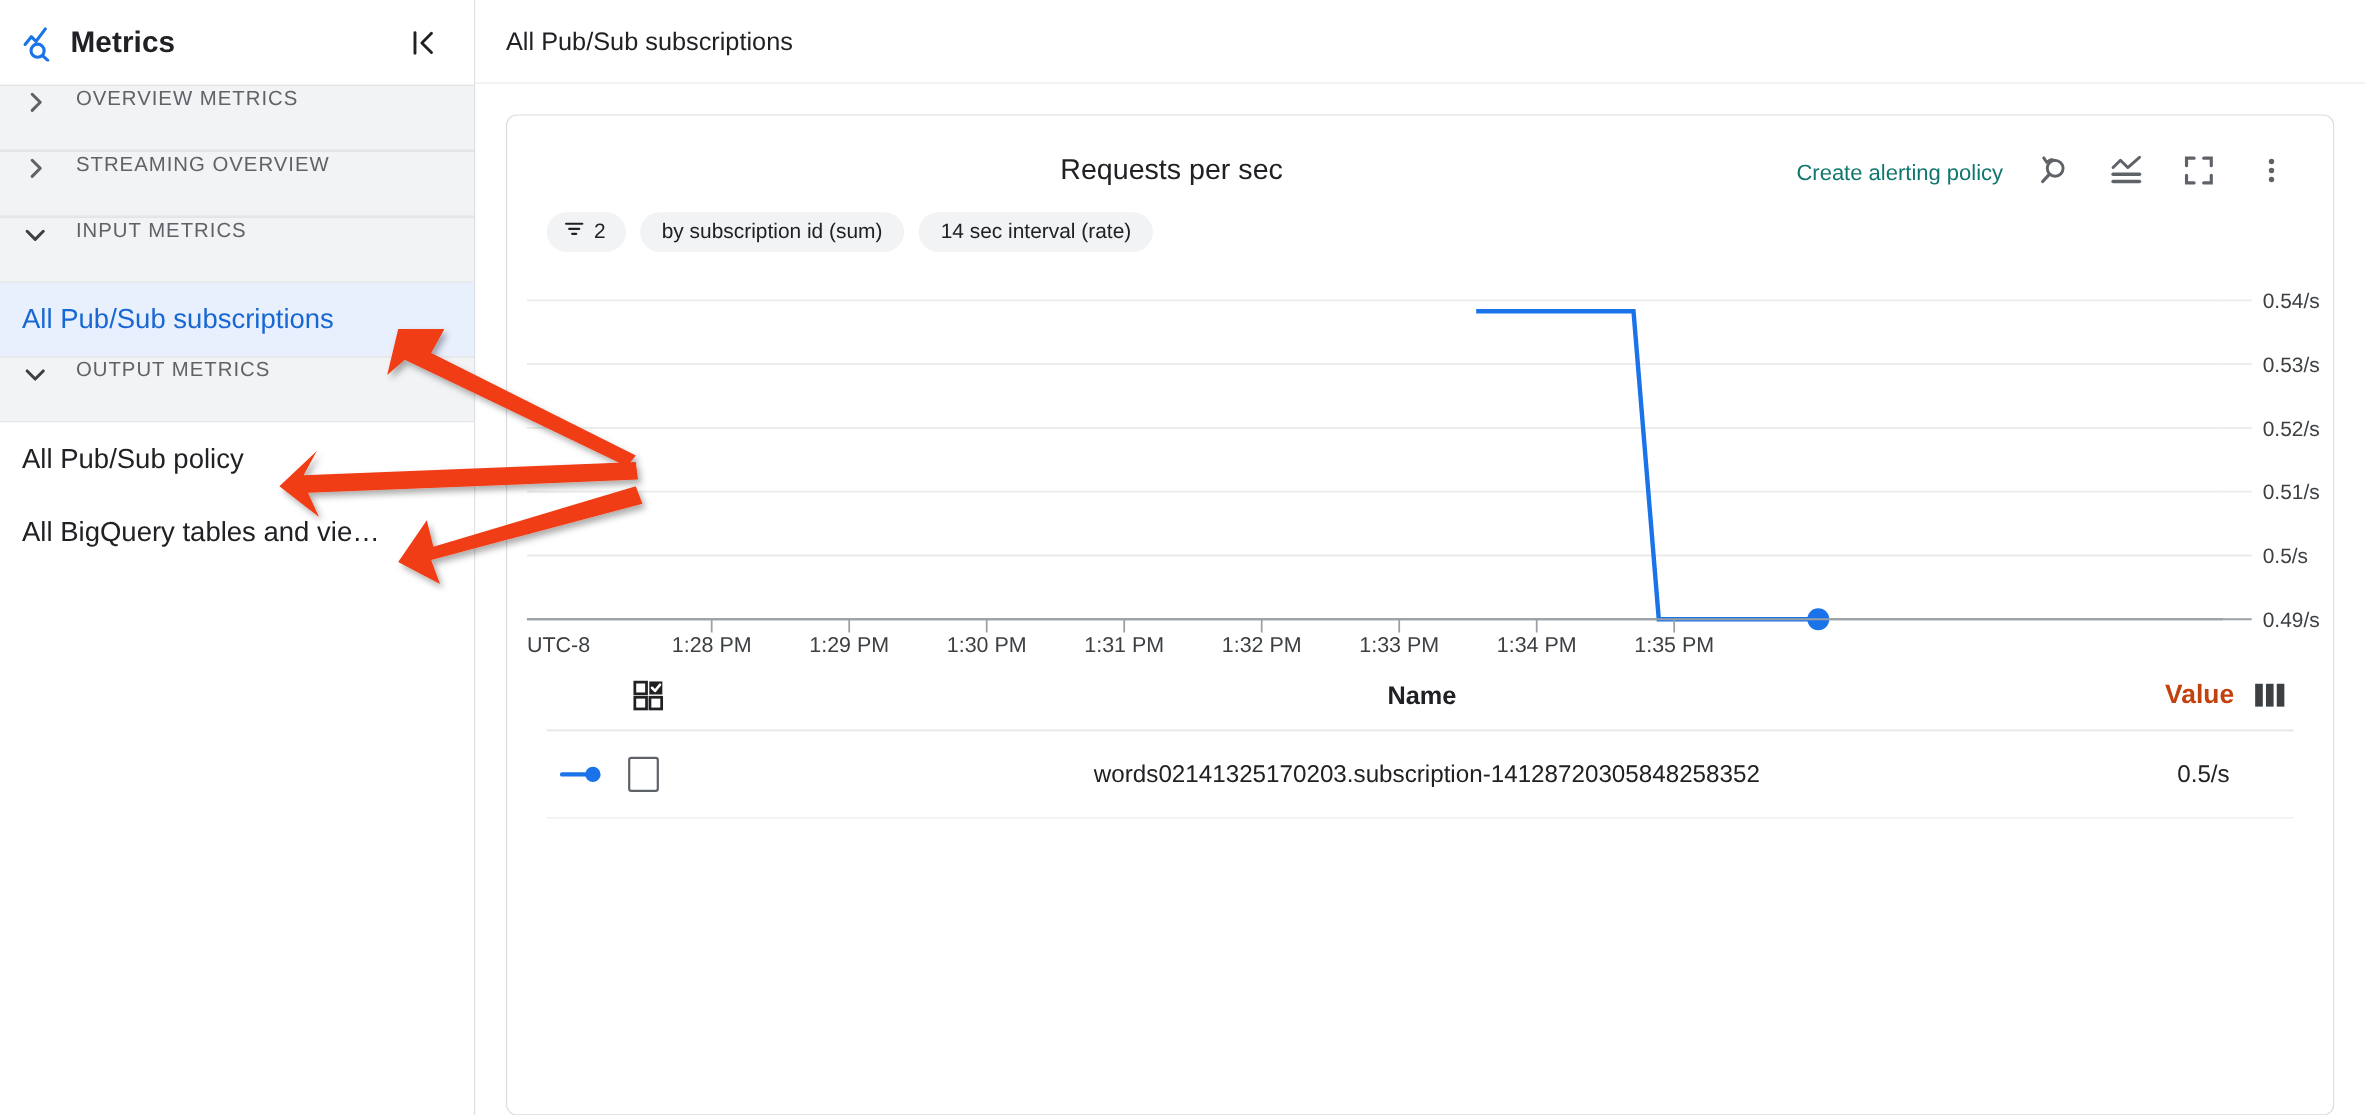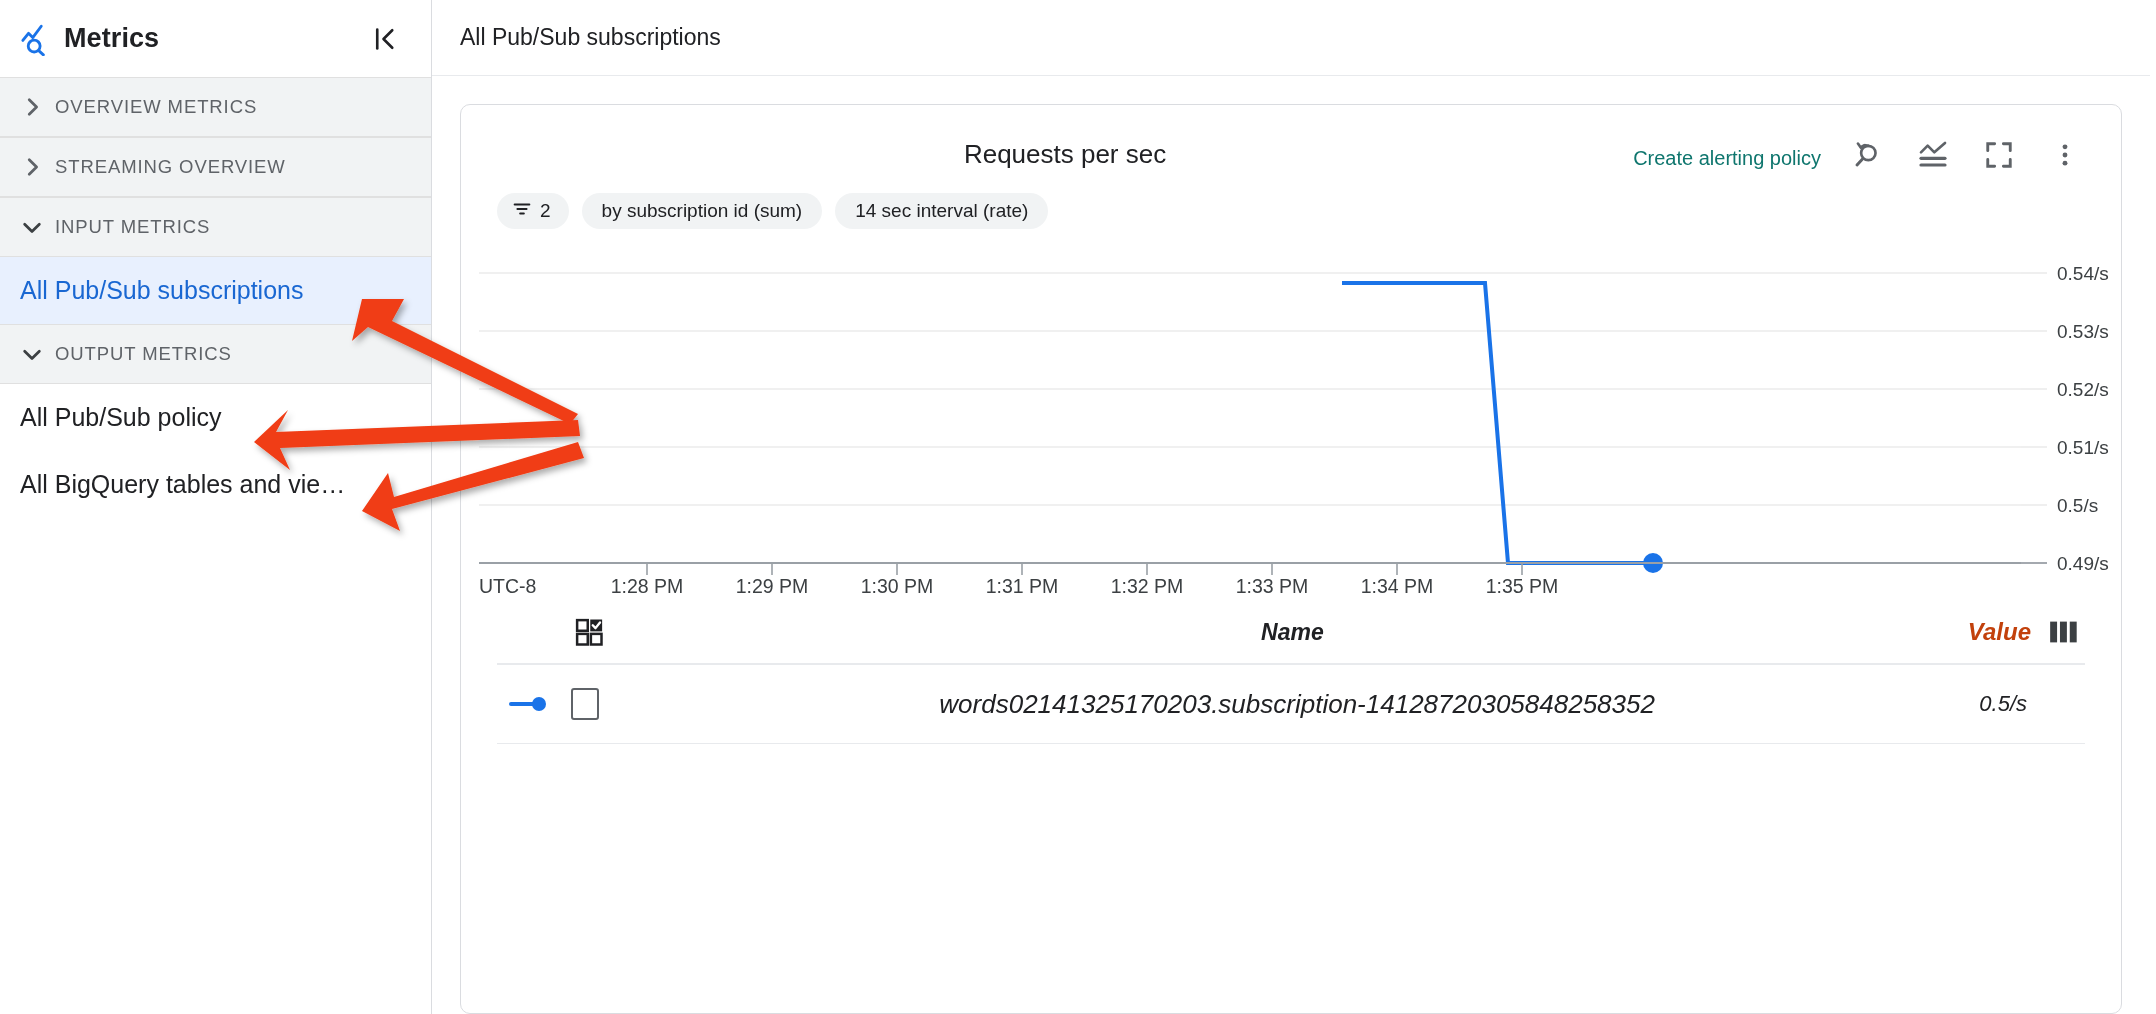--- a/index.html
+++ b/index.html
@@ -62,24 +62,24 @@
     justify-content: center;
     cursor: pointer;
   }
 
   .group-row {
     height: 60px;
     background: #f1f3f4;
     border-top: 1px solid #e0e0e0;
     border-bottom: 1px solid #e0e0e0;
     display: flex;
-    align-items: center;
     padding-left: 17px;
     box-sizing: border-box;
     cursor: pointer;
+    gap: 14px;
   }
   .group-row .chev {
     width: 30px;
     height: 30px;
     display: flex;
     align-items: center;
     justify-content: center;
     margin-right: 8px;
   }
   .group-label {
@@ -204,21 +204,20 @@
   .plot-wrap {
     position: relative;
     margin: 22px 0 0 0;
     height: 340px;
   }
   .plot-svg { display: block; }
 
   
   .legend-table {
     margin: 10px 36px 0 36px;
-    font-style: italic;
   }
   .lt-head {
     display: flex;
     align-items: center;
     height: 62px;
     border-bottom: 2px solid #e8eaed;
     padding: 0 6px;
   }
   .lt-head .swatch-col { width: 68px; }
   .lt-head .selall {
@@ -259,21 +258,21 @@
     width: 28px;
     height: 32px;
     border: 2px solid #5f6368;
     border-radius: 3px;
     margin-right: 16px;
     cursor: pointer;
     box-sizing: border-box;
   }
   .lt-row .name-cell {
     flex: 1;
-    font-size: 26px;
+    font-size: 22px;
     color: #202124;
   }
   .lt-row .value-cell {
     font-size: 22px;
     color: #202124;
     margin-right: 22px;
   }
 
   
   .arrows {

